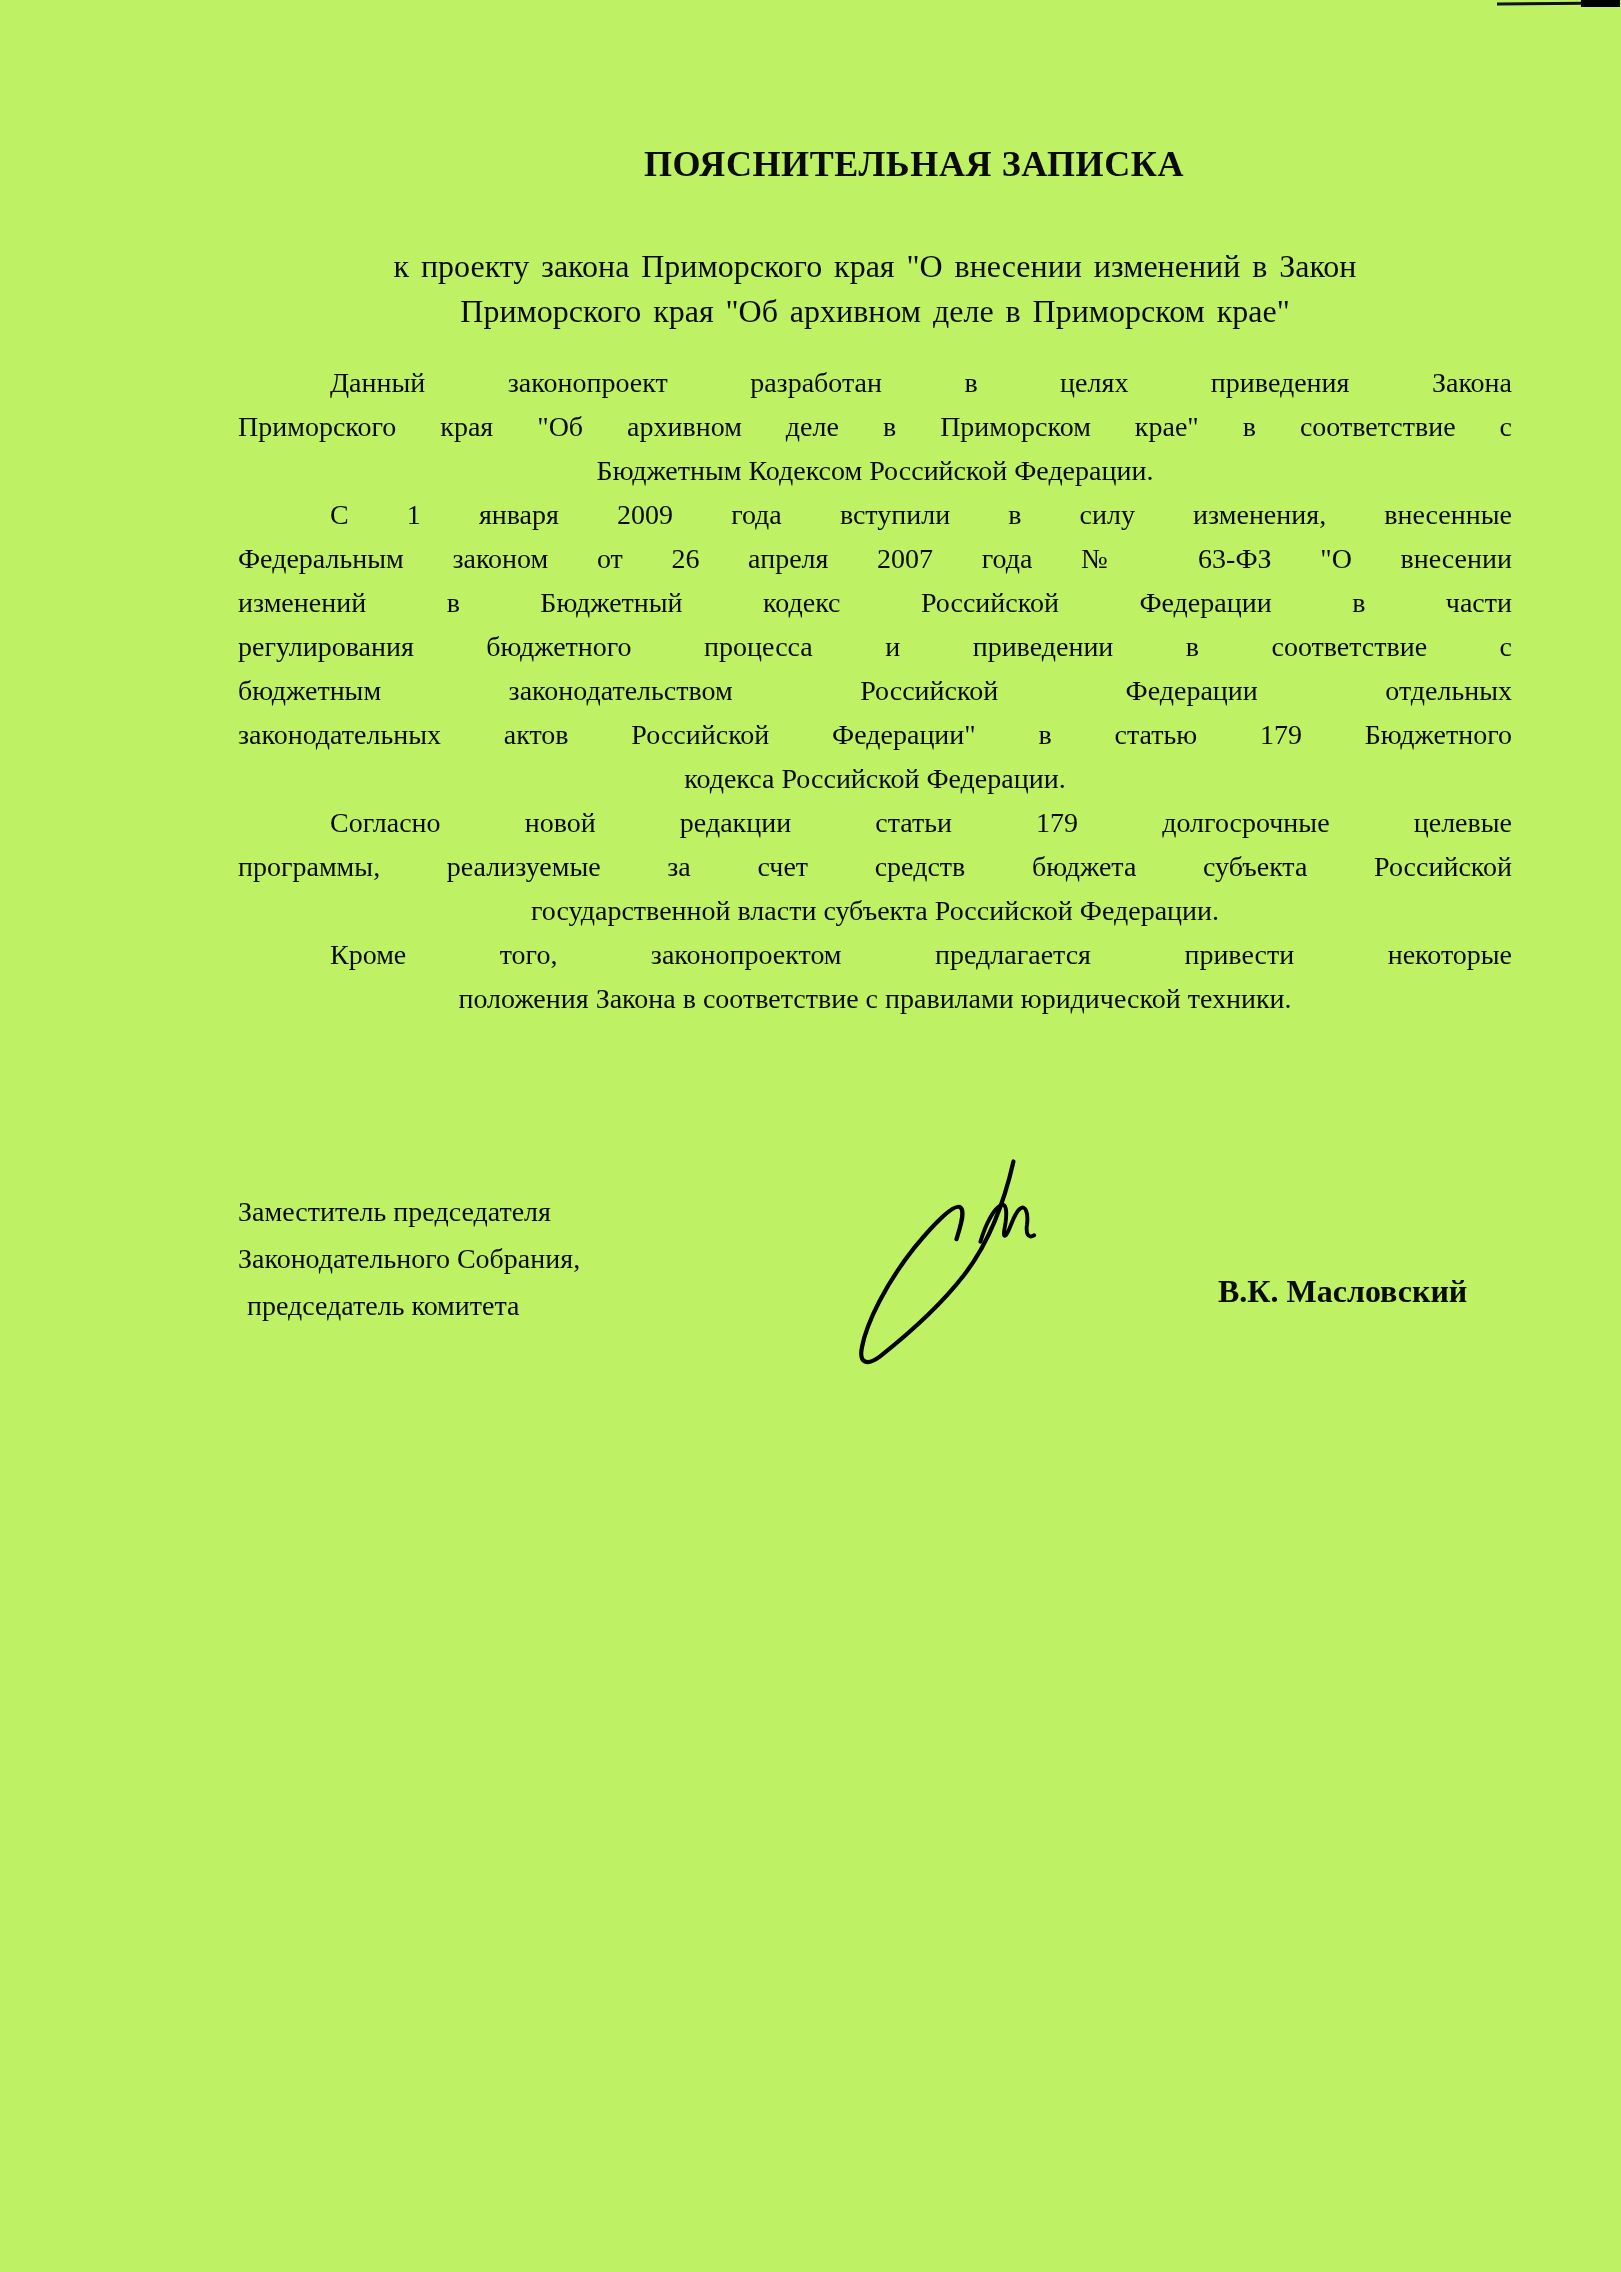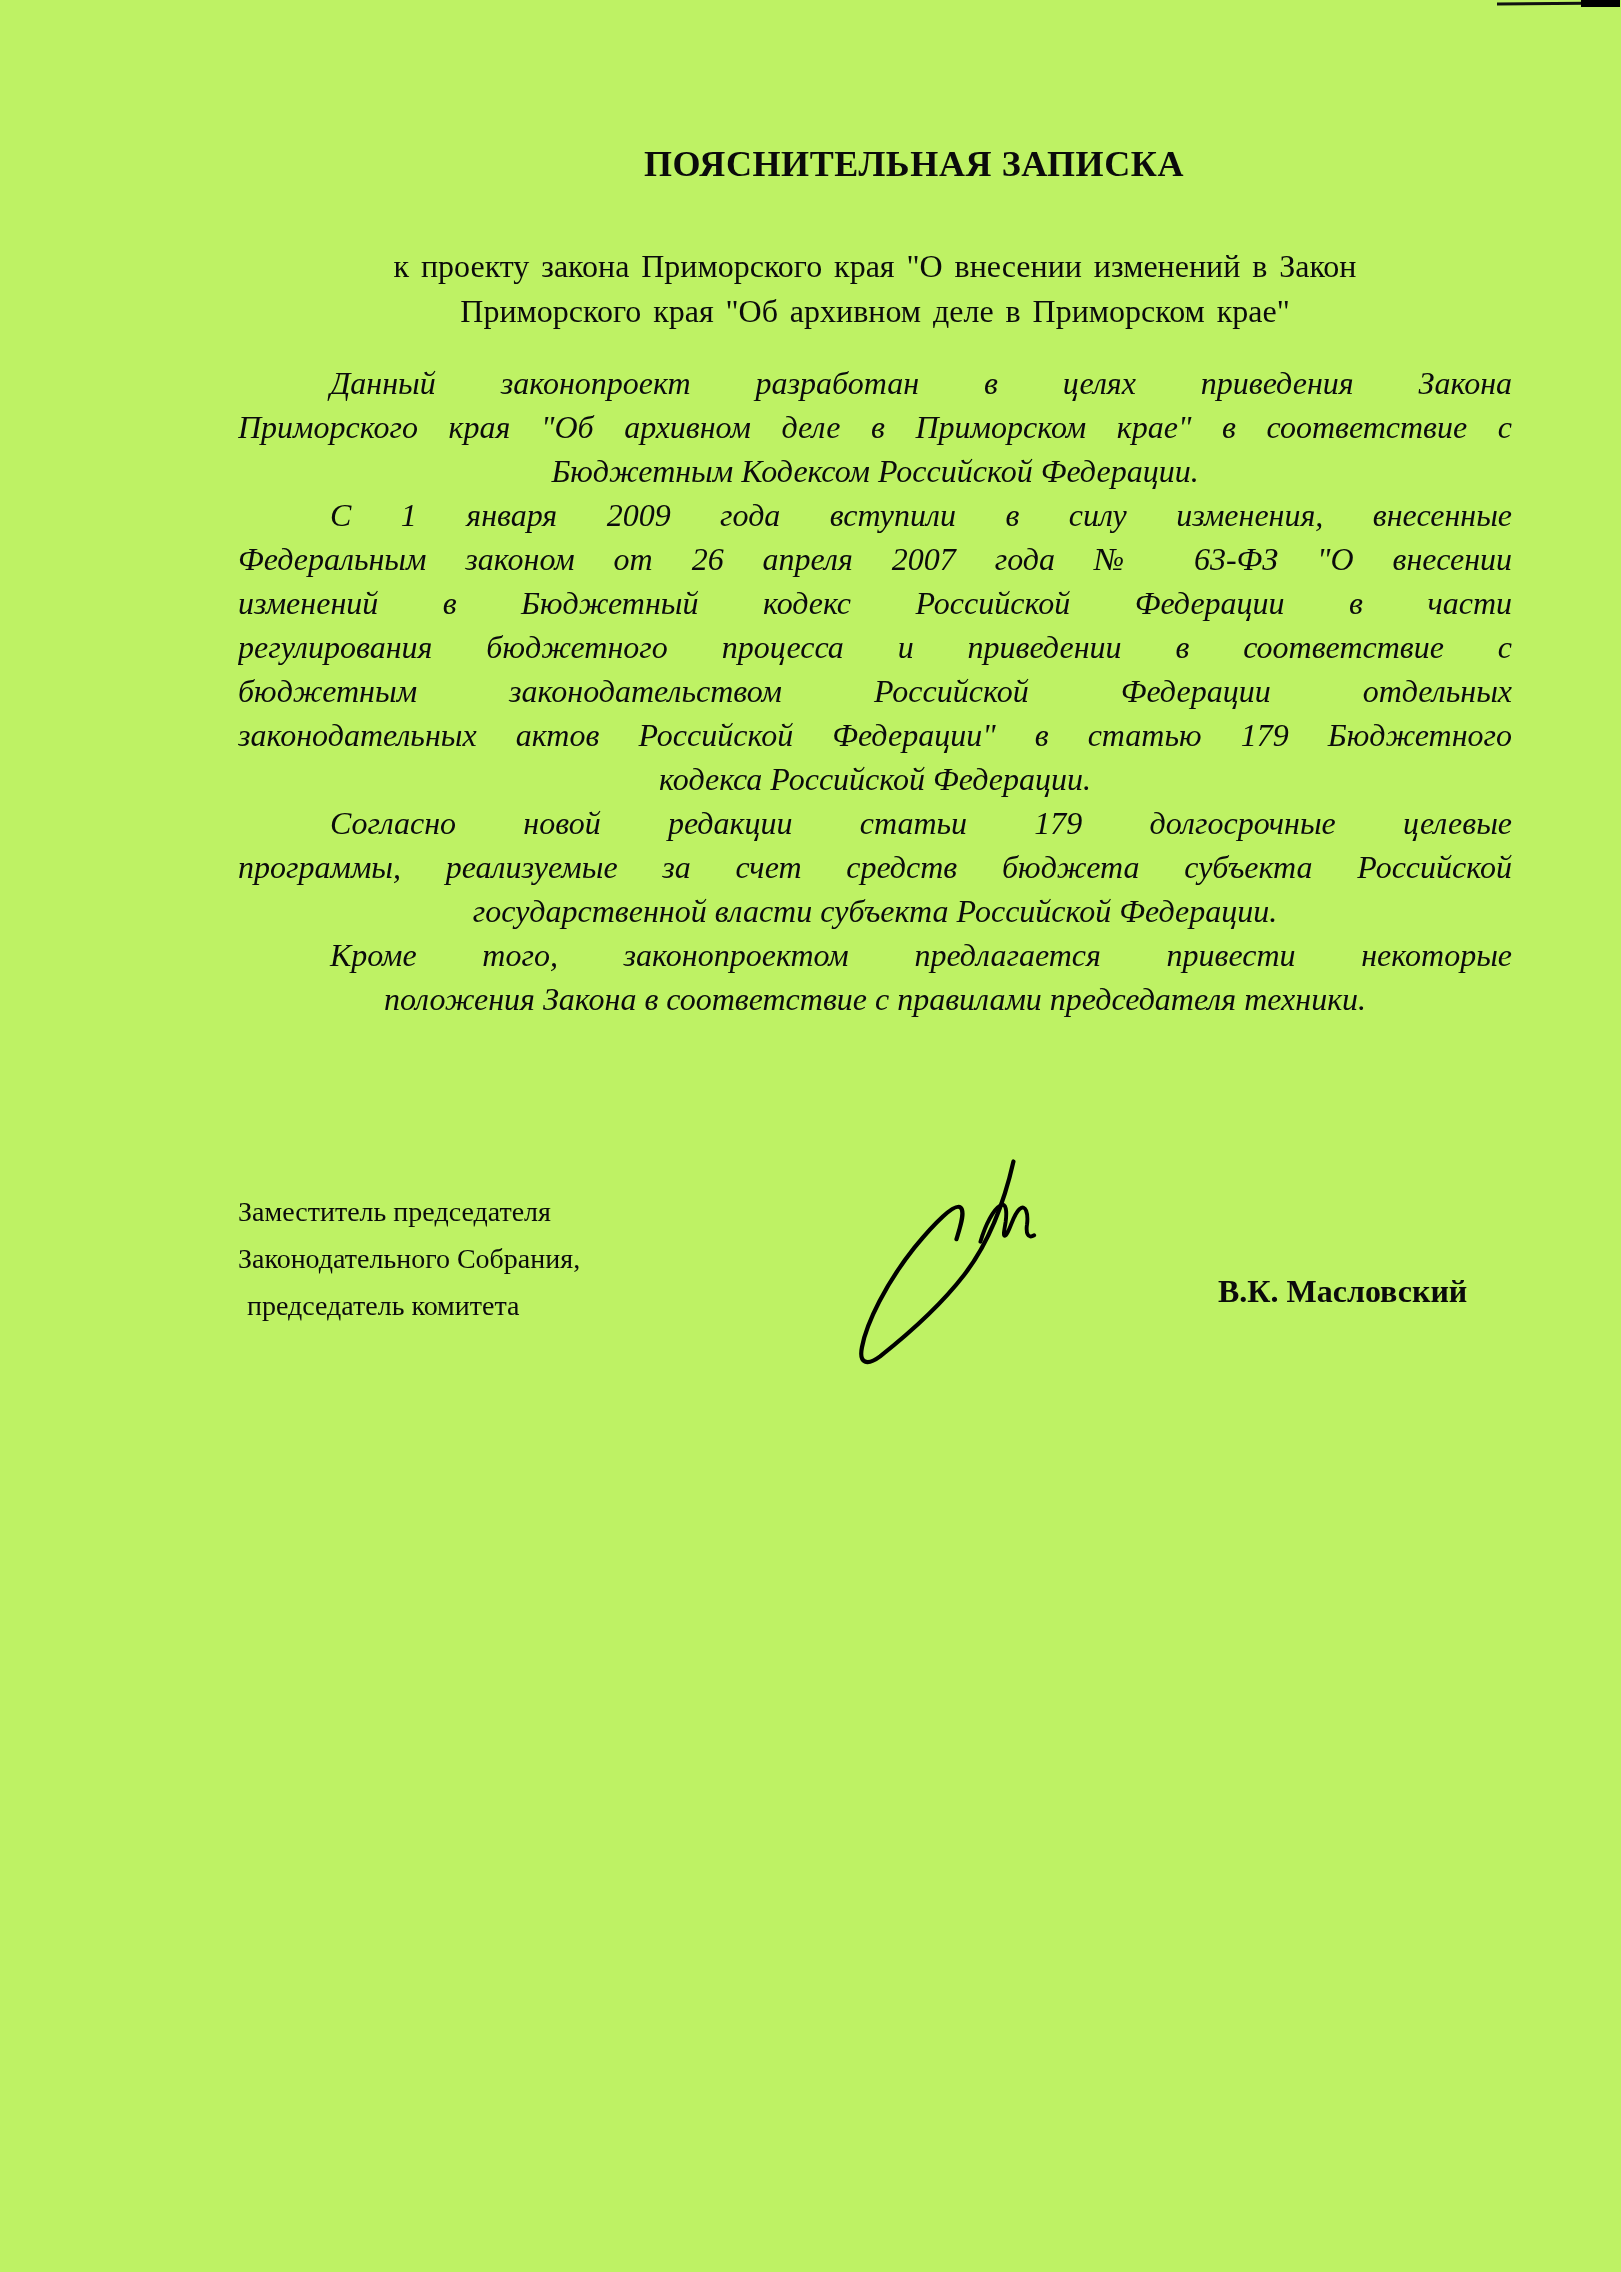--- a/index.html
+++ b/index.html
@@ -52,22 +52,21 @@
     text-align: center;
     font-size: 32px;
     line-height: 45px;
     word-spacing: 3.9px;
   }
 
   .body-block {
     position: absolute;
     left: 238px; top: 361px;
     width: 1274px;
-    font-size: 32px;
-    font-style: italic;
+    font-size: 28px;
   }
   .ln {
     height: 44px;
     line-height: 44px;
     overflow: hidden;
     white-space: nowrap;
     text-align: center;
   }
   .ln.j {
     text-align: justify;
@@ -128,21 +127,21 @@
     <div class="ln j">Федеральным законом от 26 апреля 2007 года № 63-ФЗ "О внесении</div>
     <div class="ln j">изменений в Бюджетный кодекс Российской Федерации в части</div>
     <div class="ln j">регулирования бюджетного процесса и приведении в соответствие с</div>
     <div class="ln j">бюджетным законодательством Российской Федерации отдельных</div>
     <div class="ln j">законодательных актов Российской Федерации" в статью 179 Бюджетного</div>
     <div class="ln">кодекса Российской Федерации.</div>
     <div class="ln j ind">Согласно новой редакции статьи 179 долгосрочные целевые</div>
     <div class="ln j">программы, реализуемые за счет средств бюджета субъекта Российской</div>
     <div class="ln">государственной власти субъекта Российской Федерации.</div>
     <div class="ln j ind">Кроме того, законопроектом предлагается привести некоторые</div>
-    <div class="ln">положения Закона в соответствие с правилами председателя техники.</div>
+    <div class="ln">положения Закона в соответствие с правилами юридической техники.</div>
   </div>
 
   <div class="sig-block">
     <div>Заместитель председателя</div>
     <div>Законодательного Собрания,</div>
     <div class="sig-ind">председатель комитета</div>
   </div>
 
   <svg class="signature-svg" viewBox="1280 1770 380 380" xmlns="http://www.w3.org/2000/svg">
     <path d="M 1568 1797

